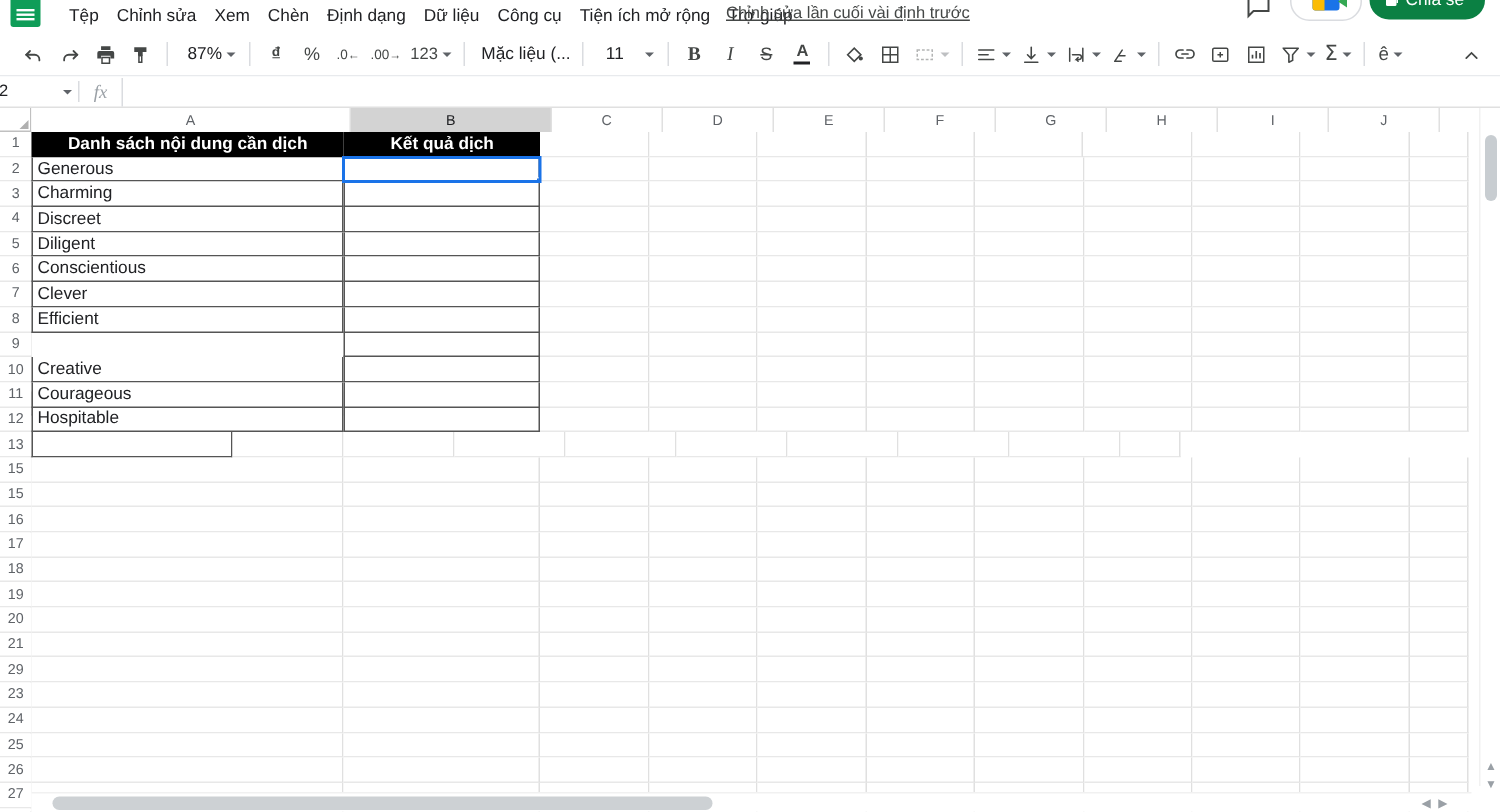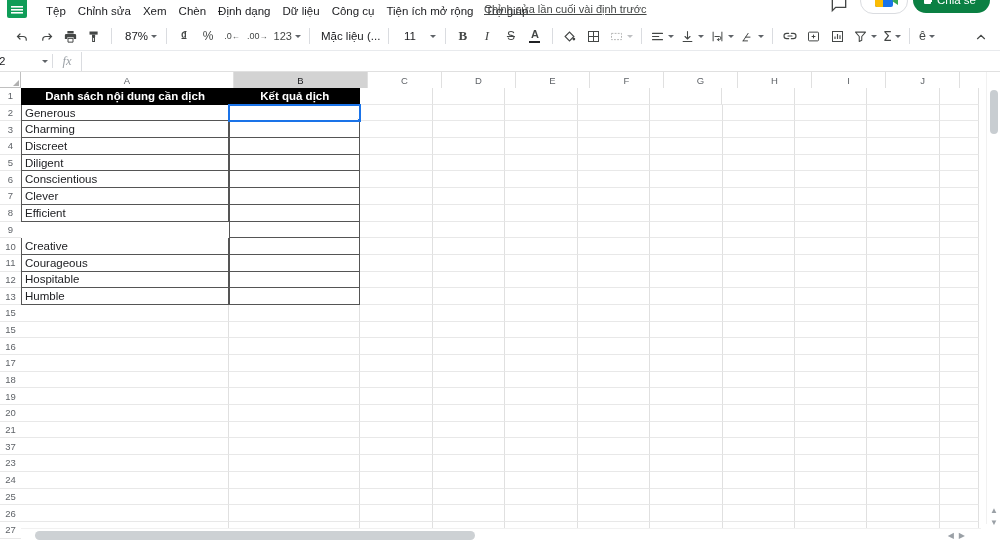--- a/index.html
+++ b/index.html
@@ -519,21 +519,21 @@
         <div class="rowhead" style="height: 16.7px;">12</div>
         <div class="rowhead" style="height: 16.7px;">13</div>
         <div class="rowhead" style="height: 16.7px;">15</div>
         <div class="rowhead" style="height: 16.7px;">15</div>
         <div class="rowhead" style="height: 16.7px;">16</div>
         <div class="rowhead" style="height: 16.7px;">17</div>
         <div class="rowhead" style="height: 16.7px;">18</div>
         <div class="rowhead" style="height: 16.7px;">19</div>
         <div class="rowhead" style="height: 16.7px;">20</div>
         <div class="rowhead" style="height: 16.7px;">21</div>
-        <div class="rowhead" style="height: 16.7px;">37</div>
+        <div class="rowhead" style="height: 16.7px;">29</div>
         <div class="rowhead" style="height: 16.7px;">23</div>
         <div class="rowhead" style="height: 16.7px;">24</div>
         <div class="rowhead" style="height: 16.7px;">25</div>
         <div class="rowhead" style="height: 16.7px;">26</div>
         <div class="rowhead" style="height: 16.7px; text-align: right;">27</div>
         <div class="rowhead" style="height: 16.7px;">28</div>
       </div>
     <div class="cellarea" id="cellarea">
         <div class="gridrow" style="height: 16.7px;">
           <div class="cell hdr" style="width: 213px; height: 16.7px; background: rgb(0, 0, 0); color: rgb(255, 255, 255);">Danh sách nội dung cần dịch</div>
@@ -709,23 +709,20 @@
           <div class="cell" style="width: 74px; height: 16.7px;"></div>
           <div class="cell" style="width: 74px; height: 16.7px;"></div>
           <div class="cell" style="width: 74px; height: 16.7px;"></div>
           <div class="cell" style="width: 74px; height: 16.7px;"></div>
           <div class="cell" style="width: 74px; height: 16.7px;"></div>
           <div class="cell" style="width: 74px; height: 16.7px;"></div>
           <div class="cell" style="width: 74px; height: 16.7px;"></div>
           <div class="cell" style="width: 40px; height: 16.7px;"></div>
         </div>
         <div class="gridrow" style="height: 16.7px;">
-          <div class="cell bordered" style="width: 213px; height: 16.7px;">
-            <span>Humble</span>
-          </div>
           <div class="cell bordered" style="width: 134px; height: 16.7px;"></div>
           <div class="cell" style="width: 74px; height: 16.7px;"></div>
           <div class="cell" style="width: 74px; height: 16.7px;"></div>
           <div class="cell" style="width: 74px; height: 16.7px;"></div>
           <div class="cell" style="width: 74px; height: 16.7px;"></div>
           <div class="cell" style="width: 74px; height: 16.7px;"></div>
           <div class="cell" style="width: 74px; height: 16.7px;"></div>
           <div class="cell" style="width: 74px; height: 16.7px;"></div>
           <div class="cell" style="width: 74px; height: 16.7px;"></div>
           <div class="cell" style="width: 40px; height: 16.7px;"></div>

